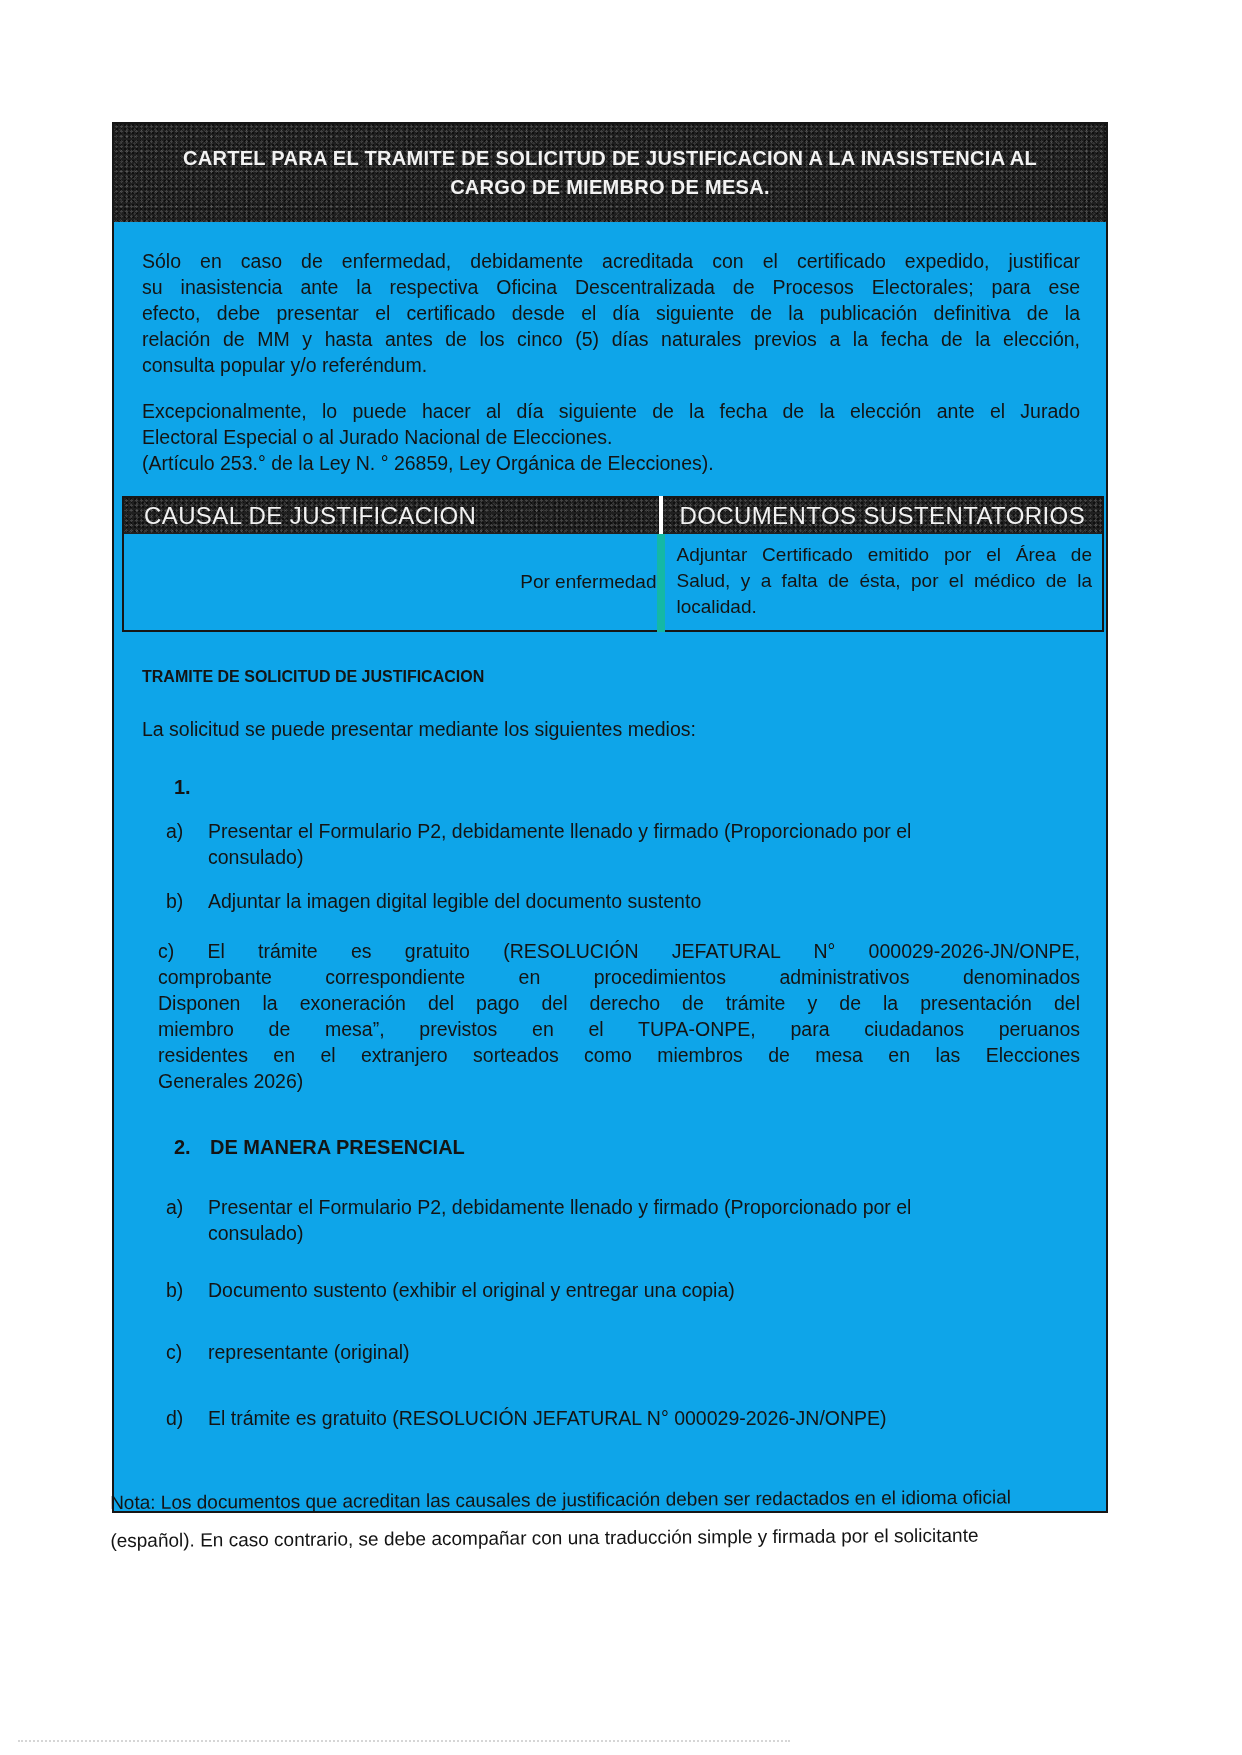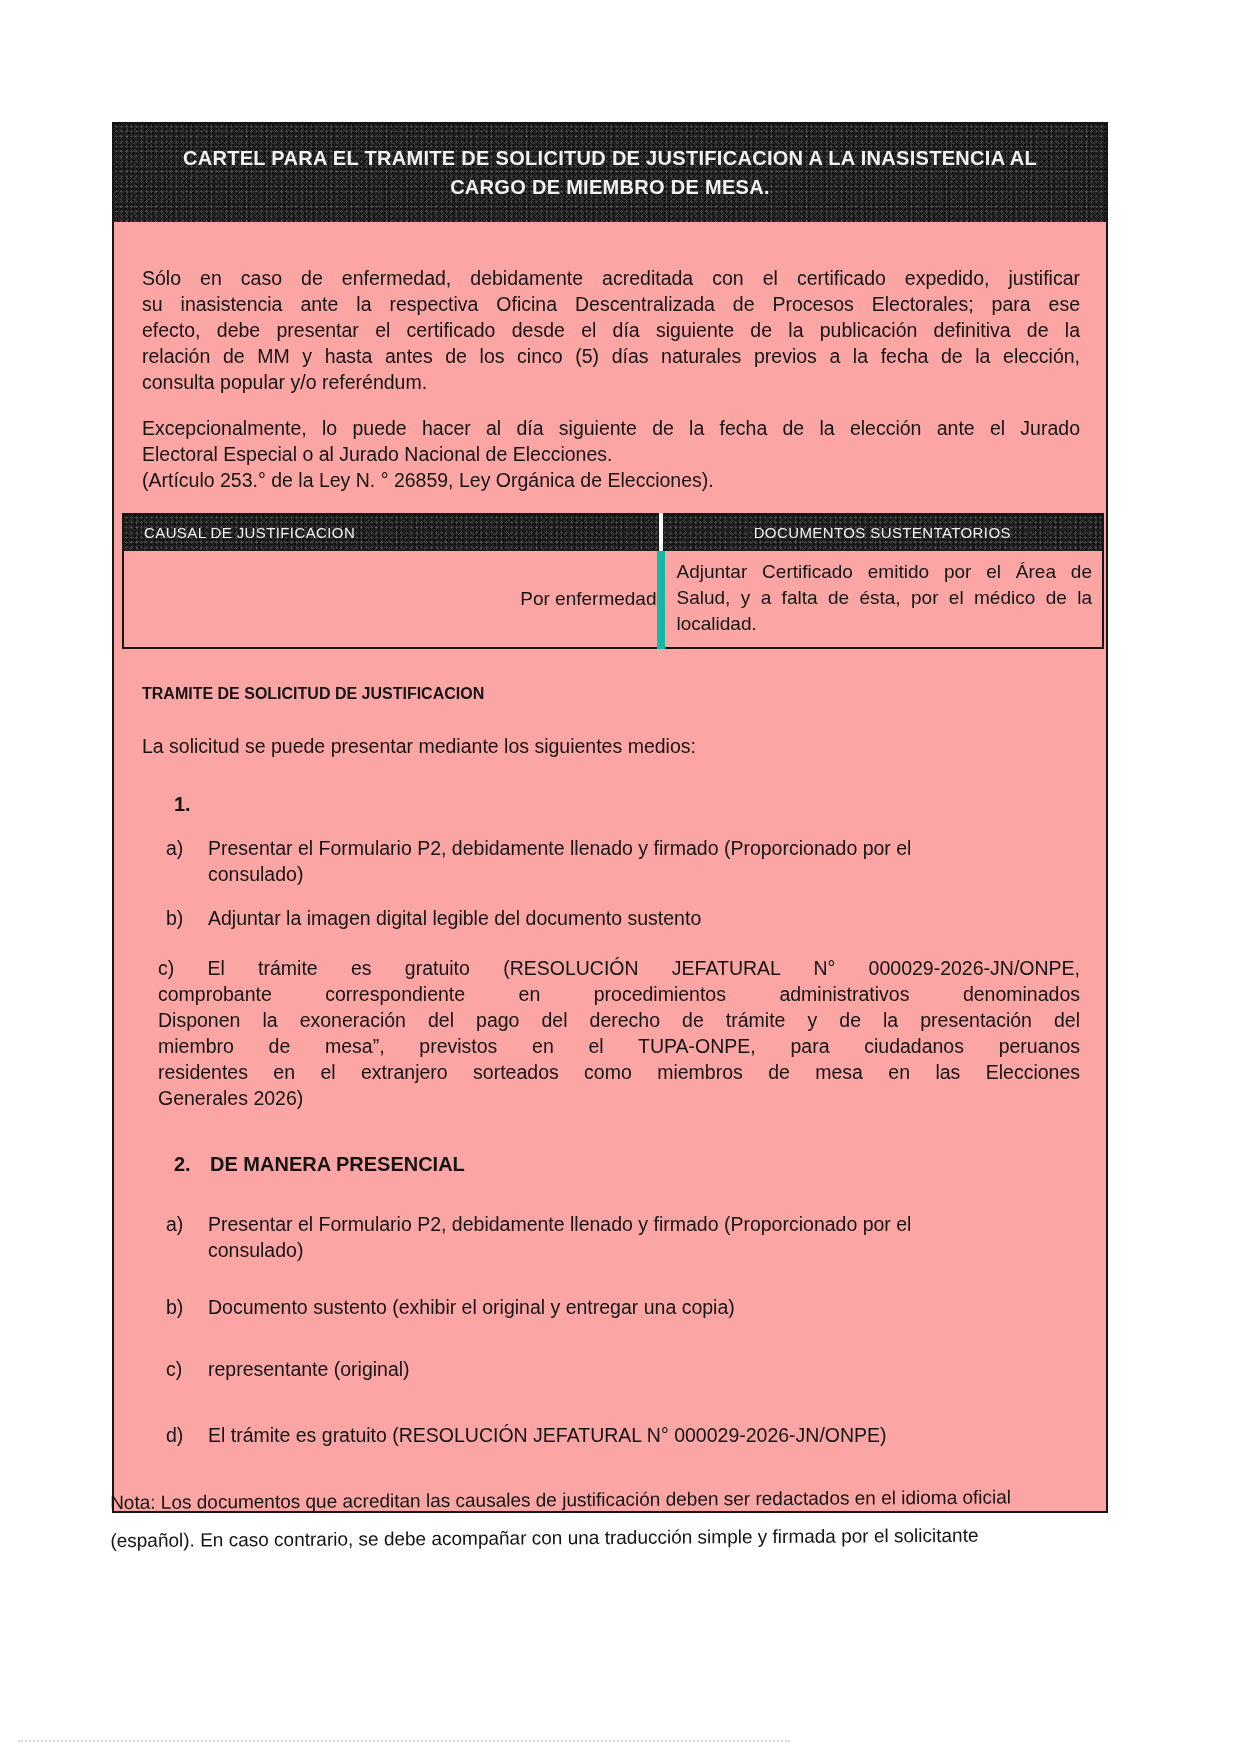--- a/index.html
+++ b/index.html
@@ -2,48 +2,48 @@
 <html><head>
 <meta charset="utf-8">
 <style>
   html,body{margin:0;padding:0;background:#ffffff;}
   .page{
     position:relative;width:1242px;height:1755px;background:#ffffff;
     font-family:"Liberation Sans", sans-serif;color:#141414;overflow:hidden;
   }
   .doc-box{
     position:absolute;left:112px;top:122px;width:996px;height:1391px;
-    border:2px solid #161616;background:#fca5a5;box-sizing:border-box;
+    border:2px solid #161616;background:#0ea5e9;box-sizing:border-box;
   }
   
   .band{
     background-color:#1f1f1f;
     background-image:
       radial-gradient(rgba(255,255,255,.16) 1px, transparent 1.4px),
       radial-gradient(rgba(255,255,255,.10) 1px, transparent 1.4px),
       radial-gradient(rgba(0,0,0,.5) 1px, transparent 1.2px);
     background-size:5px 5px,7px 7px,4px 4px;
     background-position:0 0,3px 2px,1px 3px;
   }
   .title-band{
     height:98px;display:flex;flex-direction:column;align-items:center;justify-content:center;
     color:#f2f2f2;font-weight:bold;font-size:20px;line-height:29px;letter-spacing:.3px;
   }
   .title-band .tl{white-space:nowrap;text-align:center;}
-  .content{padding:26px 26px 0 28px;font-size:19.5px;line-height:26px;margin-top:17px;}
+  .content{padding:26px 26px 0 28px;font-size:19.5px;line-height:26px;}
   .jl{text-align:justify;text-align-last:justify;}
   .jend{text-align:left;}
   .para{margin:0;}
   .p2{margin-top:20px;}
   .tbl{
     width:calc(100% + 44px);margin:20px -24px 0 -20px;
     border-collapse:collapse;border:2px solid #161616;table-layout:fixed;
   }
   .tbl th{
-    height:36px;color:#f2f2f2;font-weight:normal;font-size:15px;letter-spacing:.4px;
+    height:36px;color:#f2f2f2;font-weight:normal;font-size:24px;letter-spacing:.4px;
     padding:0;vertical-align:middle;
   }
   .th-l{width:52.5%;text-align:left;padding-left:20px !important;border-right:4px solid #ffffff;}
   .th-r{text-align:center;}
   .tbl td{vertical-align:middle;font-size:19px;line-height:26px;padding:0;}
   .td-l{text-align:right;border-right:8px solid #14b8a6;}
   .td-r{padding:8px 10px 10px 12px !important;}
   .h1{font-weight:bold;margin-top:32px;font-size:16px;}
   .intro{margin-top:26px;}
   .sec-t{margin-top:32px;margin-left:32px;font-weight:bold;font-size:20px;display:flex;}

